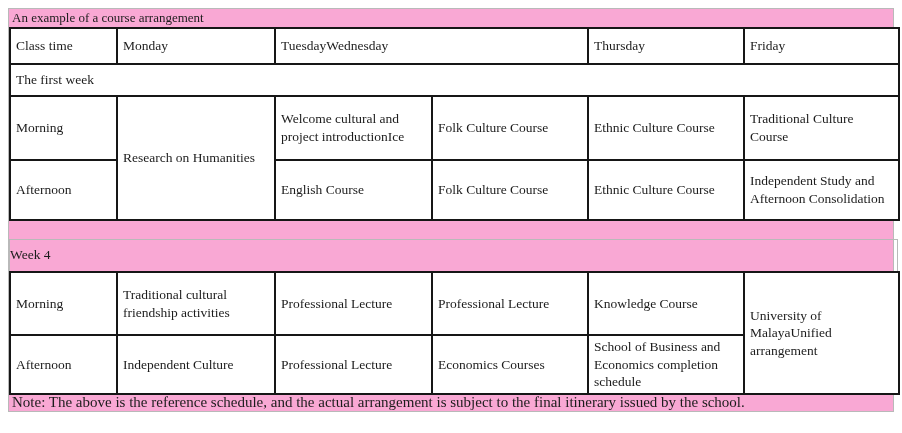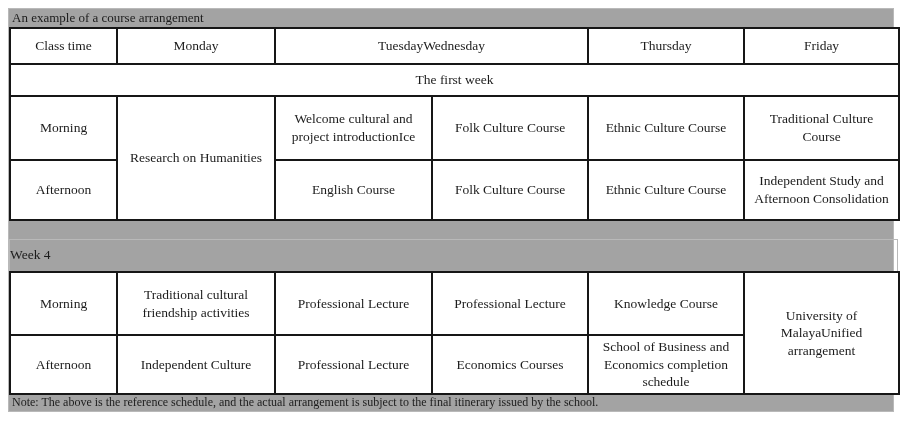--- a/index.html
+++ b/index.html
@@ -16,40 +16,39 @@
     background: #ffffff;
     overflow: hidden;
   }
   .outer {
     position: absolute;
     left: 8px;
     top: 8px;
     width: 886px;
     border: 1px solid #b9b9b9;
     box-sizing: border-box;
-    background: #a3a3a3;
+    background: #f9a8d4;
     overflow: visible;
   }
   .doc-title {
     height: 18px;
     line-height: 18px;
     font-size: 13px;
     padding-left: 3px;
     white-space: nowrap;
     overflow: hidden;
   }
   table.sched {
     border-collapse: collapse;
     table-layout: fixed;
     width: 889px;
     background: #fff;
   }
   table.sched td {
     border: 2px solid #161616;
-    text-align: center;
     vertical-align: middle;
     font-size: 13.5px;
     line-height: 1.3;
     padding: 2px 5px;
     box-sizing: border-box;
     overflow: hidden;
   }
   tr.r-header   { height: 36px; }
   tr.r-section  { height: 32px; }
   tr.r-morning  { height: 64px; }
@@ -65,21 +64,21 @@
     border: 1px solid #b9b9b9;
     border-bottom: none;
     height: 32px;
     line-height: 30px;
     text-align: left;
     font-size: 13.5px;
   }
   .doc-note {
     height: 16px;
     line-height: 15px;
-    font-size: 12px;
+    font-size: 15px;
     padding-left: 3px;
     white-space: nowrap;
     overflow: hidden;
   }
 </style>
 </head>
 <body>
 
 <div class="page">
   <div class="outer">

